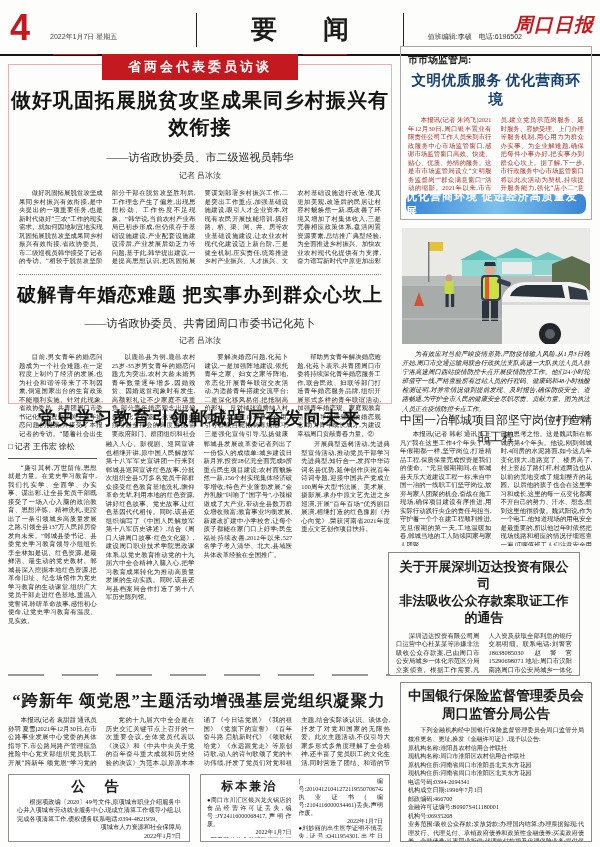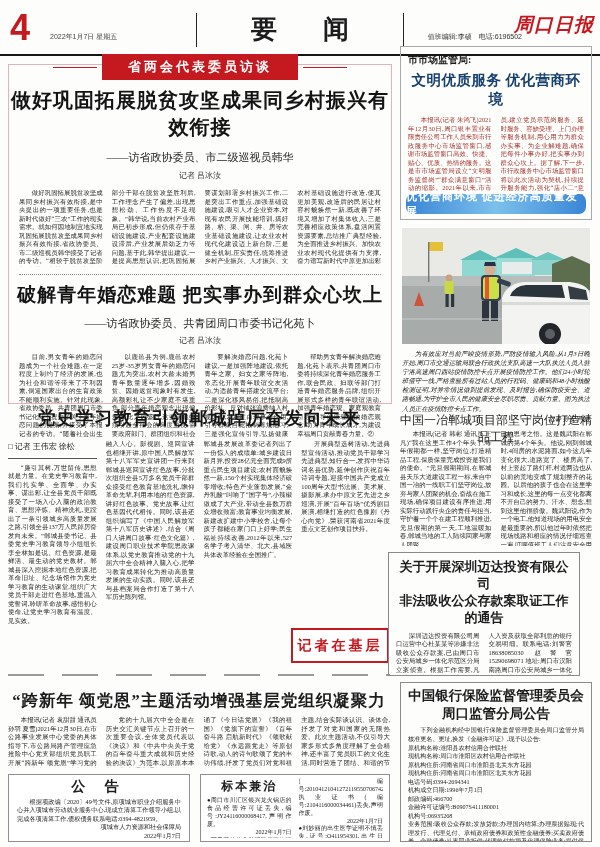--- a/index.html
+++ b/index.html
@@ -14,21 +14,21 @@
   #heditor{position:absolute;right:78px;top:33px;font:7px/1 "Liberation Sans",sans-serif;color:#333;}
   #mast{position:absolute;right:6px;top:12px;font-size:19px;font-weight:bold;font-style:italic;color:#c3191f;letter-spacing:1px;}
   #hrule{position:absolute;left:0;right:0;top:54px;height:2px;background:#161616;}
   
   .coltext{font-size:6.4px;line-height:1.33;text-align:justify;color:#262626;}
   .cols{display:flex;gap:9px;}
   .col{flex:1;overflow:hidden;}
   .ind{text-indent:2em;}
   
   #box1{position:absolute;left:8px;top:64px;width:382px;height:338px;border:1px solid #e6b3b3;overflow:visible;}
-  #kickwrap{position:absolute;top:-11px;left:0;right:0;display:flex;align-items:center;justify-content:center;gap:5px;}
+  #kickwrap{position:absolute;top:-11px;left:0;right:0;display:flex;justify-content:center;gap:5px;}
   .kline{width:44px;height:1px;background:#c3191f;}
   #kicker{background:#c3191f;color:#fff;font-size:13px;font-weight:bold;letter-spacing:3px;padding:4px 26px;}
   .bigtitle{font-weight:bold;text-align:center;letter-spacing:1px;color:#141414;}
   .subtitle{text-align:center;font-size:11px;color:#222;}
   .byline{text-align:center;font-size:8px;color:#333;}
   .dotted{border-top:1px dotted #8a8a8a;margin:7px 10px;}
   
   #art3{position:absolute;left:8px;top:406px;width:382px;height:262px;}
   #byline3{font-size:8px;color:#222;border-bottom:1px solid #555;padding:2px 0 5px 0;margin-bottom:5px;}
   #badge{position:absolute;right:1px;bottom:5px;width:94px;height:31px;border:2px solid #c3191f;color:#c3191f;
@@ -121,21 +121,20 @@
     <div class="bigtitle" style="font-size:18px;">党史学习教育引领郸城踔厉奋发向未来</div>
     <div class="cols coltext" style="position:absolute;top:34px;left:0;right:0;bottom:0;">
       <div class="col">
         <div id="byline3">□ 记者 王伟宏 徐松</div>
         <div class="ind">“廉引其树,万世留传,思想就是力量。在党史学习教育中,我们扎实学、全面学、办实事、谋出彩,让全县党员干部既接受了一场入心入脑的政治教育、思想淬炼、精神洗礼,更蹚出了一条引领城乡高质量发展之路,引领全县137万人民踔厉奋发向未来。”郸城县委书记、县委党史学习教育领导小组组长李全林如是说。红色资源,是最鲜活、最生动的党史教材。郸城县深入挖掘本地红色资源,把革命旧址、纪念场馆作为党史学习教育的生动课堂,组织广大党员干部走进红色基地,重温入党誓词,聆听革命故事,感悟初心使命,让党史学习教育有温度、见实效。</div>
       </div>
       <div class="col">融入人心。影视剧、巡回宣讲也相继开讲,原中国人民解放军第十八军军史宣讲团一行来到郸城县巡回宣讲红色故事,分批次组织全县5万多名党员干部群众接受红色教育基地洗礼,瞻仰革命先辈,利用本地的红色资源,讲好红色故事、党史故事,让红色基因代代相传。同时,该县还组织编写了《中国人民解放军第十八军历史讲述》,结合《周口人讲周口故事·红色文化篇》,建设周口职业技术学院思政课体系,以党史教育推动党的十九届六中全会精神入脑入心,把学习教育成果转化为推动高质量发展的生动实践。同时,该县还与县档案局合作打造了第十八军历史陈列馆。</div>
       <div class="col">郸城县发展改革委记者列出了一份惊人的成绩单:城乡建设日新月异,投资28亿元全面完成9所重点民生项目建设;农村面貌焕然一新,156个村实现集体经济破零增收;特色产业蓬勃发展,“金丹乳酸”叫响了“国字号”,小辣椒做成了大产业,带动全县数万群众增收致富;教育事业均衡发展,新建改扩建中小学校舍,让每个孩子都能在家门口上好学;民生福祉持续改善,2012年以来,527名学子考入清华、北大,县域医共体改革经验在全国推广。</div>
       <div class="col ind">开展典型选树活动,先进典型宣传活动,推动党员干部学习先进典型,知行合一,发挥中华诗词名县优势,延伸创作庆祝百年诗词专题,迎接中国共产党成立100周年大型书法展、美术展、摄影展,承办中原文艺先进之乡巡演,开展“百年百场”优秀剧目展演,相继打造的红色豫剧《丹心向党》,荣获河南省2021年度重点文艺创作项目扶持。</div>
     </div>
-    <div id="badge">记者在基层</div>
   </section>
 
   <div id="dashes"></div>
 
   <div id="art4title">“跨新年 颂党恩”主题活动增强基层党组织凝聚力</div>
   <div id="art4body" class="cols coltext">
     <div class="col ind">本报讯(记者 袁甜甜 通讯员 孙羽 夏雪)2021年12月30日,在市公路事业发展中心党委的具体指导下,市公路局路产管理应急抢险中心党支部组织党员职工开展“跨新年 颂党恩”学习党的十九届六中全会精神主题活动。</div>
     <div class="col ind">党的十九届六中全会是在历史交汇关键节点上召开的一次重要会议,全体党员代表以《决议》和《中共中央关于党的百年奋斗重大成就和历史经验的决议》为范本,以原原本本学的方式,逐字逐句研读了党的十九届六中全会精神,并围绕重大成就和历史经验畅谈体会。</div>
     <div class="col">诵了《今日话党恩》《我的祖国》《党旗下的宣誓》《百年奋斗路 启航新时代》《颂歌献给党》《永远跟党走》等原创诗歌,动人的诗句歌颂了党的丰功伟绩,抒发了党员们对党和祖国的敬意之情。</div>
     <div class="col">主题,结合实际谈认识、谈体会,抒发了对党和国家的无限热爱。此次主题活动,不仅引导大家多形式多角度理解了全会精神,还丰富了党员职工的文化生活,同时营造了团结、和谐的节日氛围,更增强了基层党组织的凝聚力。②5</div>

